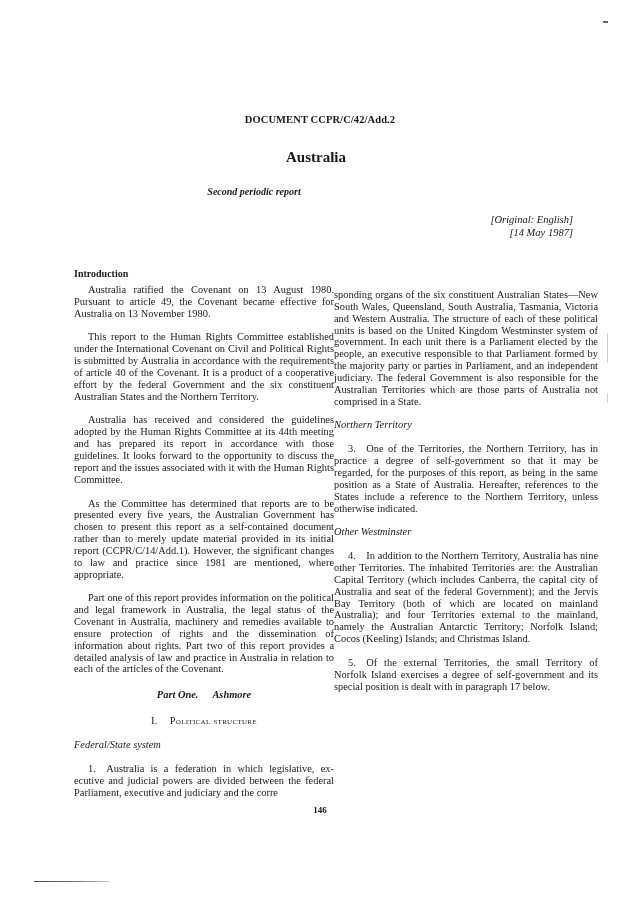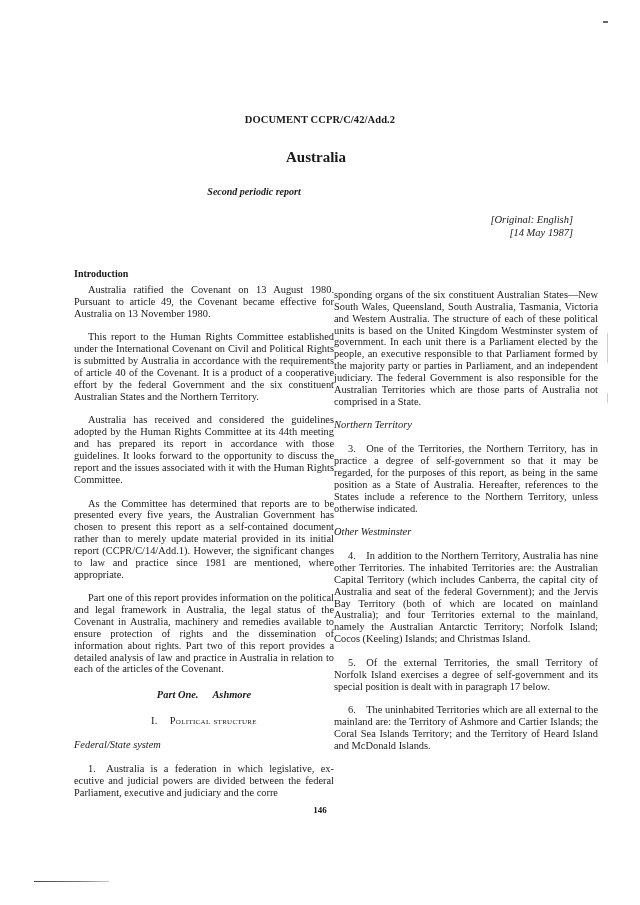--- a/index.html
+++ b/index.html
@@ -82,18 +82,17 @@
     <p>1. Australia is a federation in which legislative, ex­ecutive and judicial powers are divided between the fed­eral Parliament, executive and judiciary and the corre­</p>
   </div>
 
   <div class="col col-right">
     <p class="noindent">sponding organs of the six constituent Australian States—New South Wales, Queensland, South Australia, Tasmania, Victoria and Western Australia. The structure of each of these political units is based on the United Kingdom Westminster system of government. In each unit there is a Parliament elected by the people, an ex­ecutive responsible to that Parliament formed by the ma­jority party or parties in Parliament, and an independent judiciary. The federal Government is also responsible for the Australian Territories which are those parts of Aus­tralia not comprised in a State.</p>
     <div class="subhead">Northern Territory</div>
     <p>3. One of the Territories, the Northern Territory, has in practice a degree of self-government so that it may be regarded, for the purposes of this report, as being in the same position as a State of Australia. Hereafter, refer­ences to the States include a reference to the Northern Territory, unless otherwise indicated.</p>
     <div class="subhead">Other Westminster</div>
     <p>4. In addition to the Northern Territory, Australia has nine other Territories. The inhabited Territories are: the Australian Capital Territory (which includes Can­berra, the capital city of Australia and seat of the federal Government); and the Jervis Bay Territory (both of which are located on mainland Australia); and four Ter­ritories external to the mainland, namely the Australian Antarctic Territory; Norfolk Island; Cocos (Keeling) Is­lands; and Christmas Island.</p>
     <p>5. Of the external Territories, the small Territory of Norfolk Island exercises a degree of self-government and its special position is dealt with in paragraph 17 be­low.</p>
-    <p>6. The uninhabited Territories which are all external to the mainland are: the Territory of Ashmore and Car­tier Islands; the Coral Sea Islands Territory; and the Ter­ritory of Heard Island and McDonald Islands.</p>
   </div>
 
   <div class="page-number">146</div>
   <div class="footnote-rule"></div>
 </div>
 
 </body></html>

